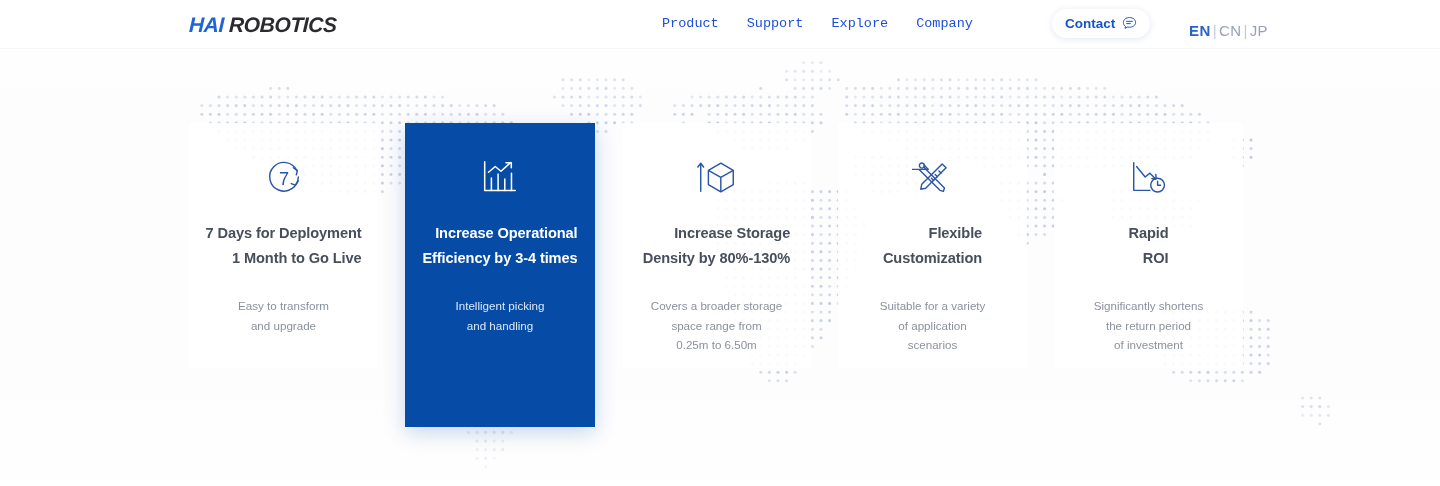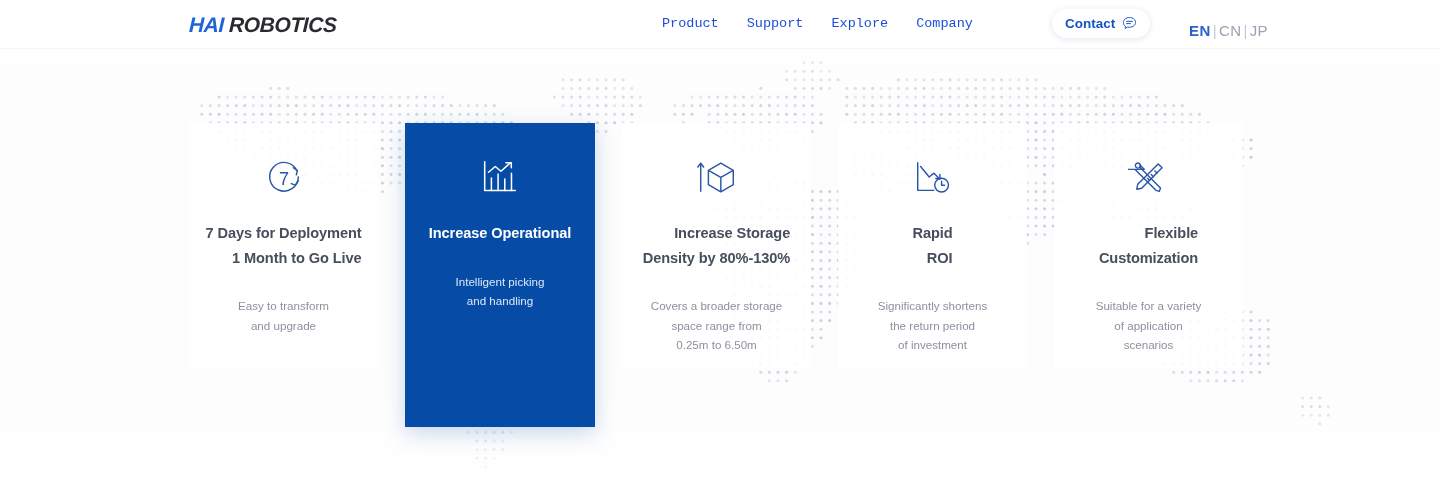--- a/index.html
+++ b/index.html
@@ -1827,20 +1827,21 @@
       <div class="icon">
         <svg width="44" height="44" viewBox="0 0 46 46" fill="none">
           <path d="M7 7v30h32" stroke="#ffffff" stroke-width="1.6" stroke-linecap="round" stroke-linejoin="round"></path>
           <path d="M11 18l7-6 6 5 10-9" stroke="#ffffff" stroke-width="1.6" stroke-linecap="round" stroke-linejoin="round"></path>
           <path d="M29.2 8h5.6v5.4" stroke="#ffffff" stroke-width="1.6" stroke-linecap="round" stroke-linejoin="round"></path>
           <path d="M14 37V24M21 37V20M28 37V25M35 37V19" stroke="#ffffff" stroke-width="1.6" stroke-linecap="round"></path>
         </svg>
       </div>
       <div class="title">
         <span class="ln">Increase Operational</span>
+        <span class="ln">Efficiency by 3-4 times</span>
       </div>
       <div class="desc">
         <span class="ln">Intelligent picking</span>
         <span class="ln">and handling</span>
       </div>
     </div>
 
     <div class="card">
       <div class="icon">
         <svg width="46" height="44" viewBox="0 0 48 46" fill="none">
@@ -1851,20 +1852,43 @@
         </svg>
       </div>
       <div class="title">
         <span class="ln">Increase Storage</span>
         <span class="ln">Density by 80%-130%</span>
       </div>
       <div class="desc">
         <span class="ln">Covers a broader storage</span>
         <span class="ln">space range from</span>
         <span class="ln">0.25m to 6.50m</span>
+      </div>
+    </div>
+
+    <div class="card">
+      <div class="icon">
+        <svg width="42" height="42" viewBox="0 0 44 44" fill="none">
+          <g stroke="#2a56a8" stroke-width="1.5" stroke-linecap="round" stroke-linejoin="round">
+            <path d="M12.5 9.5l4.5 4.5-17 0"></path>
+            <path d="M8.5 8.2a2.6 2.6 0 1 0 3.7 3.7 2.6 2.6 0 0 0-3.7-3.7z"></path>
+            <path d="M12.4 11.9L34 33.5l-1.1 3.6-3.6-1.1L7.7 14.4"></path>
+            <path d="M31.6 8.3l4.1 4.1L14.3 33.8l-5.1 1 1-5.1L31.6 8.3z"></path>
+            <path d="M20.4 23.4l2.3 2.3M24.3 19.5l2.3 2.3M28.2 15.6l2.3 2.3"></path>
+          </g>
+        </svg>
+      </div>
+      <div class="title">
+        <span class="ln">Flexible</span>
+        <span class="ln">Customization</span>
+      </div>
+      <div class="desc">
+        <span class="ln">Suitable for a variety</span>
+        <span class="ln">of application</span>
+        <span class="ln">scenarios</span>
       </div>
     </div>
 
     <div class="card">
       <div class="icon">
         <svg width="44" height="42" viewBox="0 0 46 44" fill="none">
           <g stroke="#2a56a8" stroke-width="1.5" stroke-linecap="round" stroke-linejoin="round">
             <path d="M7 7v29h17"></path>
             <path d="M10 11l9 11 5-4 6 6"></path>
             <path d="M30.2 19.4l.2 4.4-4.4-.2"></path>
@@ -1877,37 +1901,14 @@
         <span class="ln">Rapid</span>
         <span class="ln">ROI</span>
       </div>
       <div class="desc">
         <span class="ln">Significantly shortens</span>
         <span class="ln">the return period</span>
         <span class="ln">of investment</span>
       </div>
     </div>
 
-    <div class="card">
-      <div class="icon">
-        <svg width="42" height="42" viewBox="0 0 44 44" fill="none">
-          <g stroke="#2a56a8" stroke-width="1.5" stroke-linecap="round" stroke-linejoin="round">
-            <path d="M12.5 9.5l4.5 4.5-17 0"></path>
-            <path d="M8.5 8.2a2.6 2.6 0 1 0 3.7 3.7 2.6 2.6 0 0 0-3.7-3.7z"></path>
-            <path d="M12.4 11.9L34 33.5l-1.1 3.6-3.6-1.1L7.7 14.4"></path>
-            <path d="M31.6 8.3l4.1 4.1L14.3 33.8l-5.1 1 1-5.1L31.6 8.3z"></path>
-            <path d="M20.4 23.4l2.3 2.3M24.3 19.5l2.3 2.3M28.2 15.6l2.3 2.3"></path>
-          </g>
-        </svg>
-      </div>
-      <div class="title">
-        <span class="ln">Flexible</span>
-        <span class="ln">Customization</span>
-      </div>
-      <div class="desc">
-        <span class="ln">Suitable for a variety</span>
-        <span class="ln">of application</span>
-        <span class="ln">scenarios</span>
-      </div>
-    </div>
-
   </div>
 </div>
 
 </body></html>

